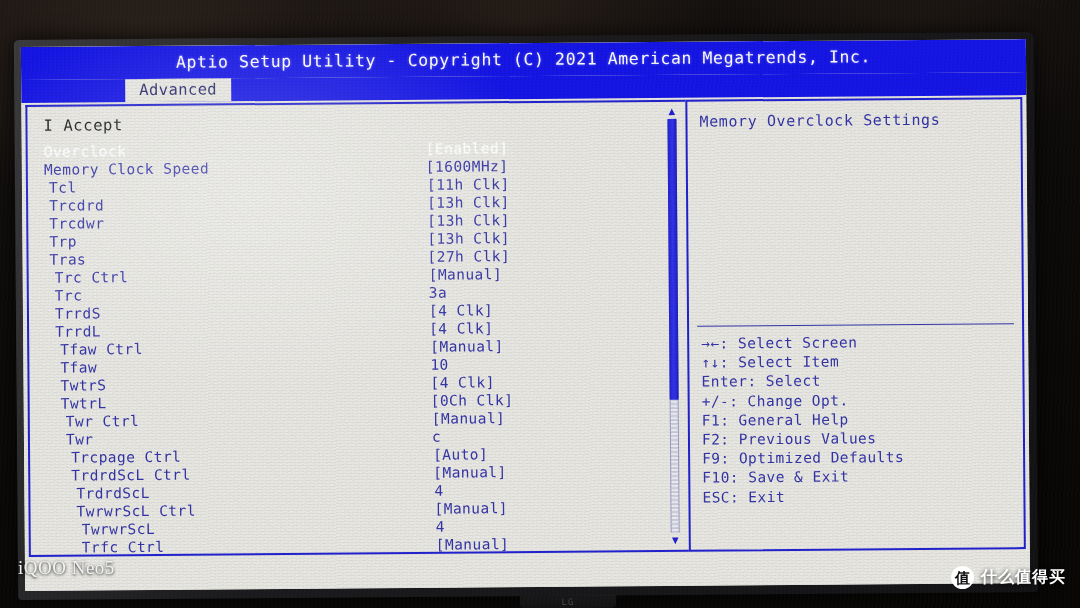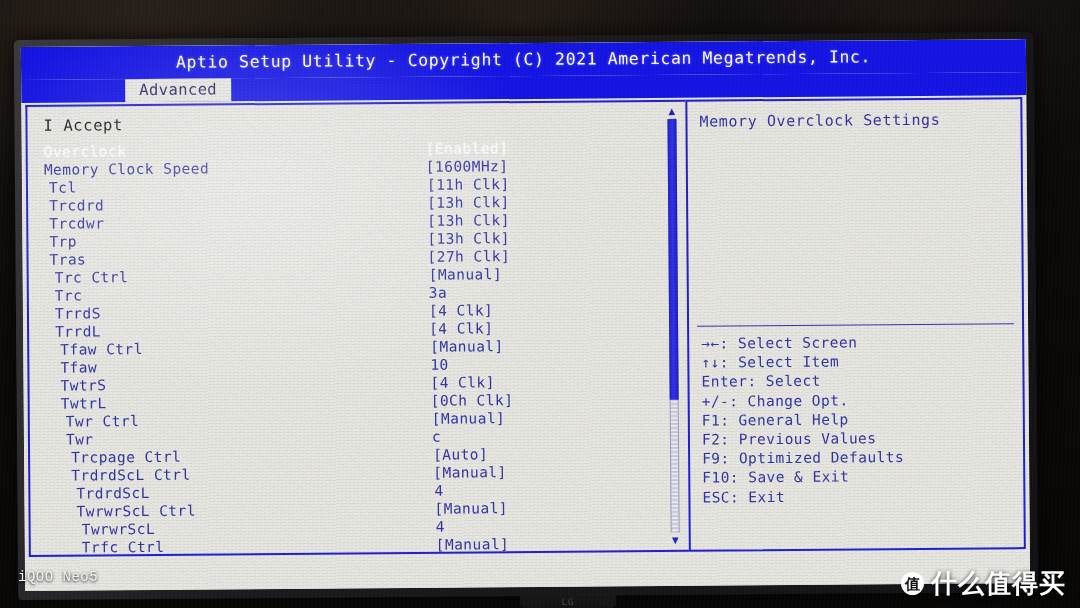--- a/index.html
+++ b/index.html
@@ -279,24 +279,24 @@
   .footer .fver {
     position: absolute;
     left: 236px;
     top: 0;
   }
 
   
   .wm-phone {
     position: absolute;
     left: 18px;
-    top: 569px;
+    top: 557px;
     color: #f2f2f2;
-    font-family: Liberation Mono, monospace;
-    font-size: 14px;
+    font-family: Liberation Serif, serif;
+    font-size: 19px;
     letter-spacing: .5px;
     z-index: 90;
     text-shadow: 0 1px 3px rgba(0,0,0,.9);
   }
   .wm-brand {
     position: absolute;
     right: 14px;
     top: 566px;
     display: flex;
     align-items: center;
@@ -310,21 +310,21 @@
     color: #111;
     font-family: "Liberation Sans", sans-serif;
     font-size: 15px;
     font-weight: bold;
     line-height: 23px;
     text-align: center;
   }
   .wm-text {
     color: #ffffff;
     font-family: "Liberation Sans", sans-serif;
-    font-size: 26px;
+    font-size: 16px;
     font-weight: bold;
     letter-spacing: 1px;
     text-shadow: 0 1px 4px rgba(0,0,0,.9);
     text-align: right;
   }
 </style>
 </head>
 <body>
 
 <div id="photo">

